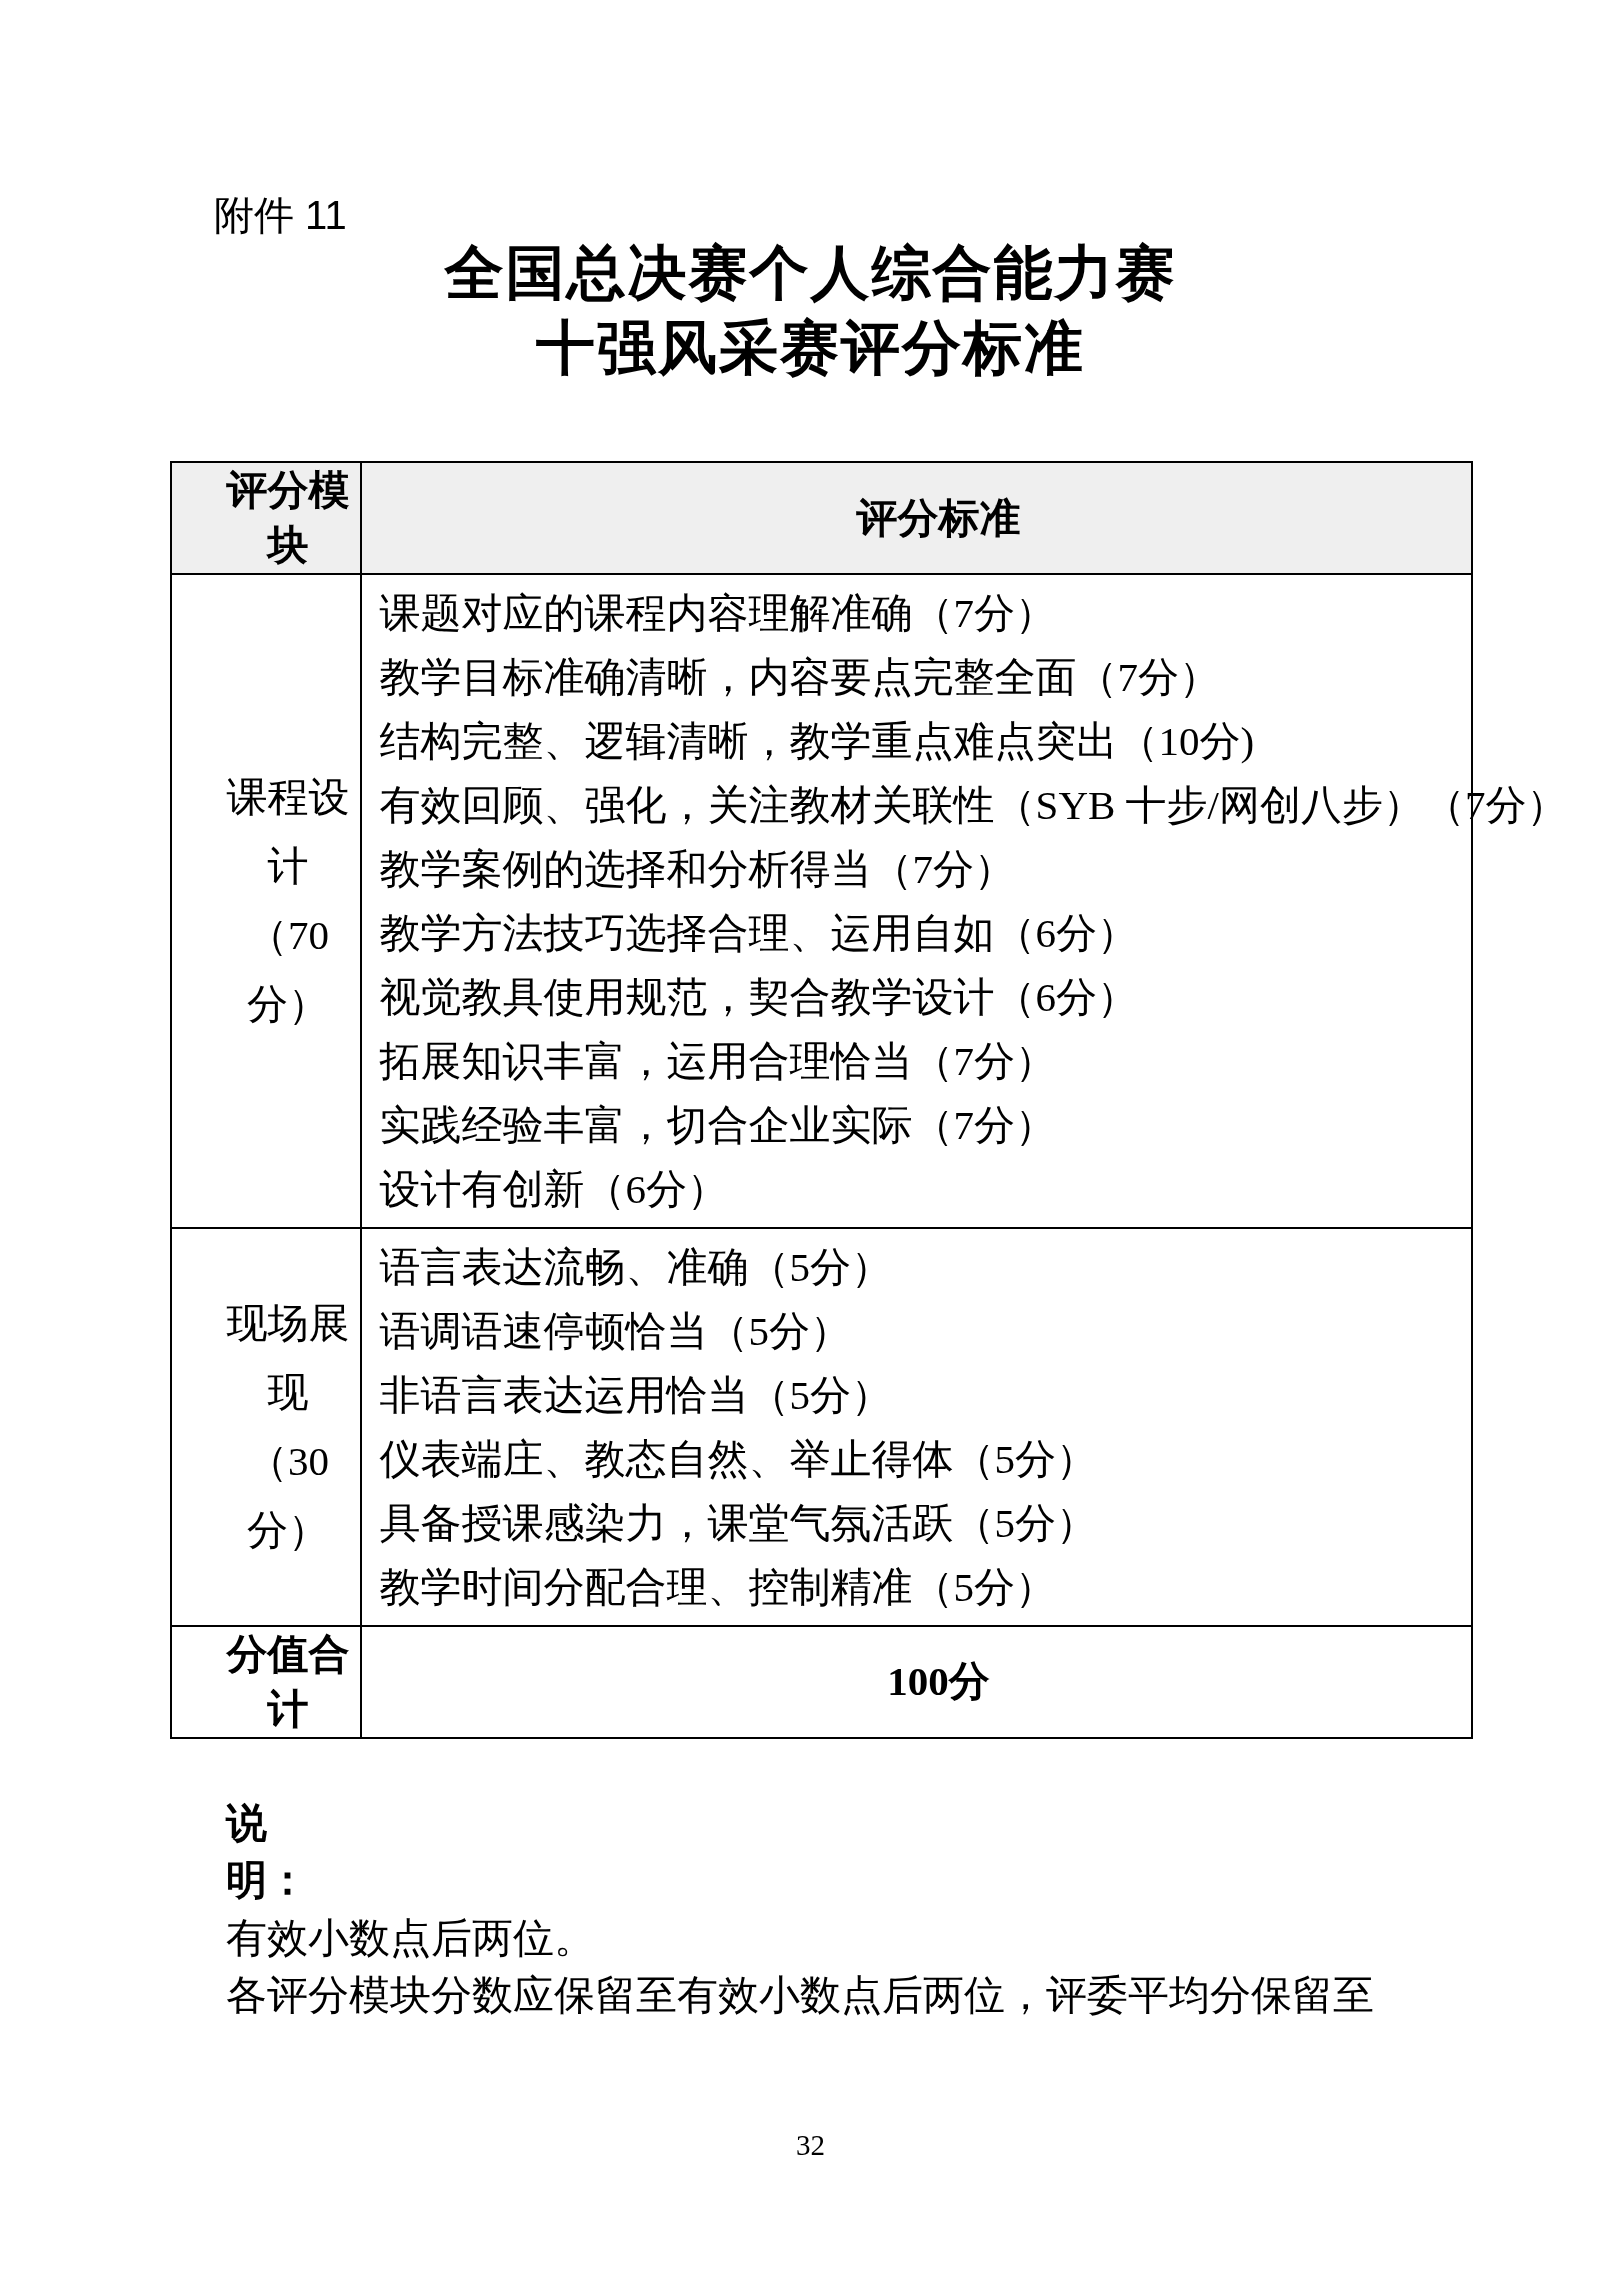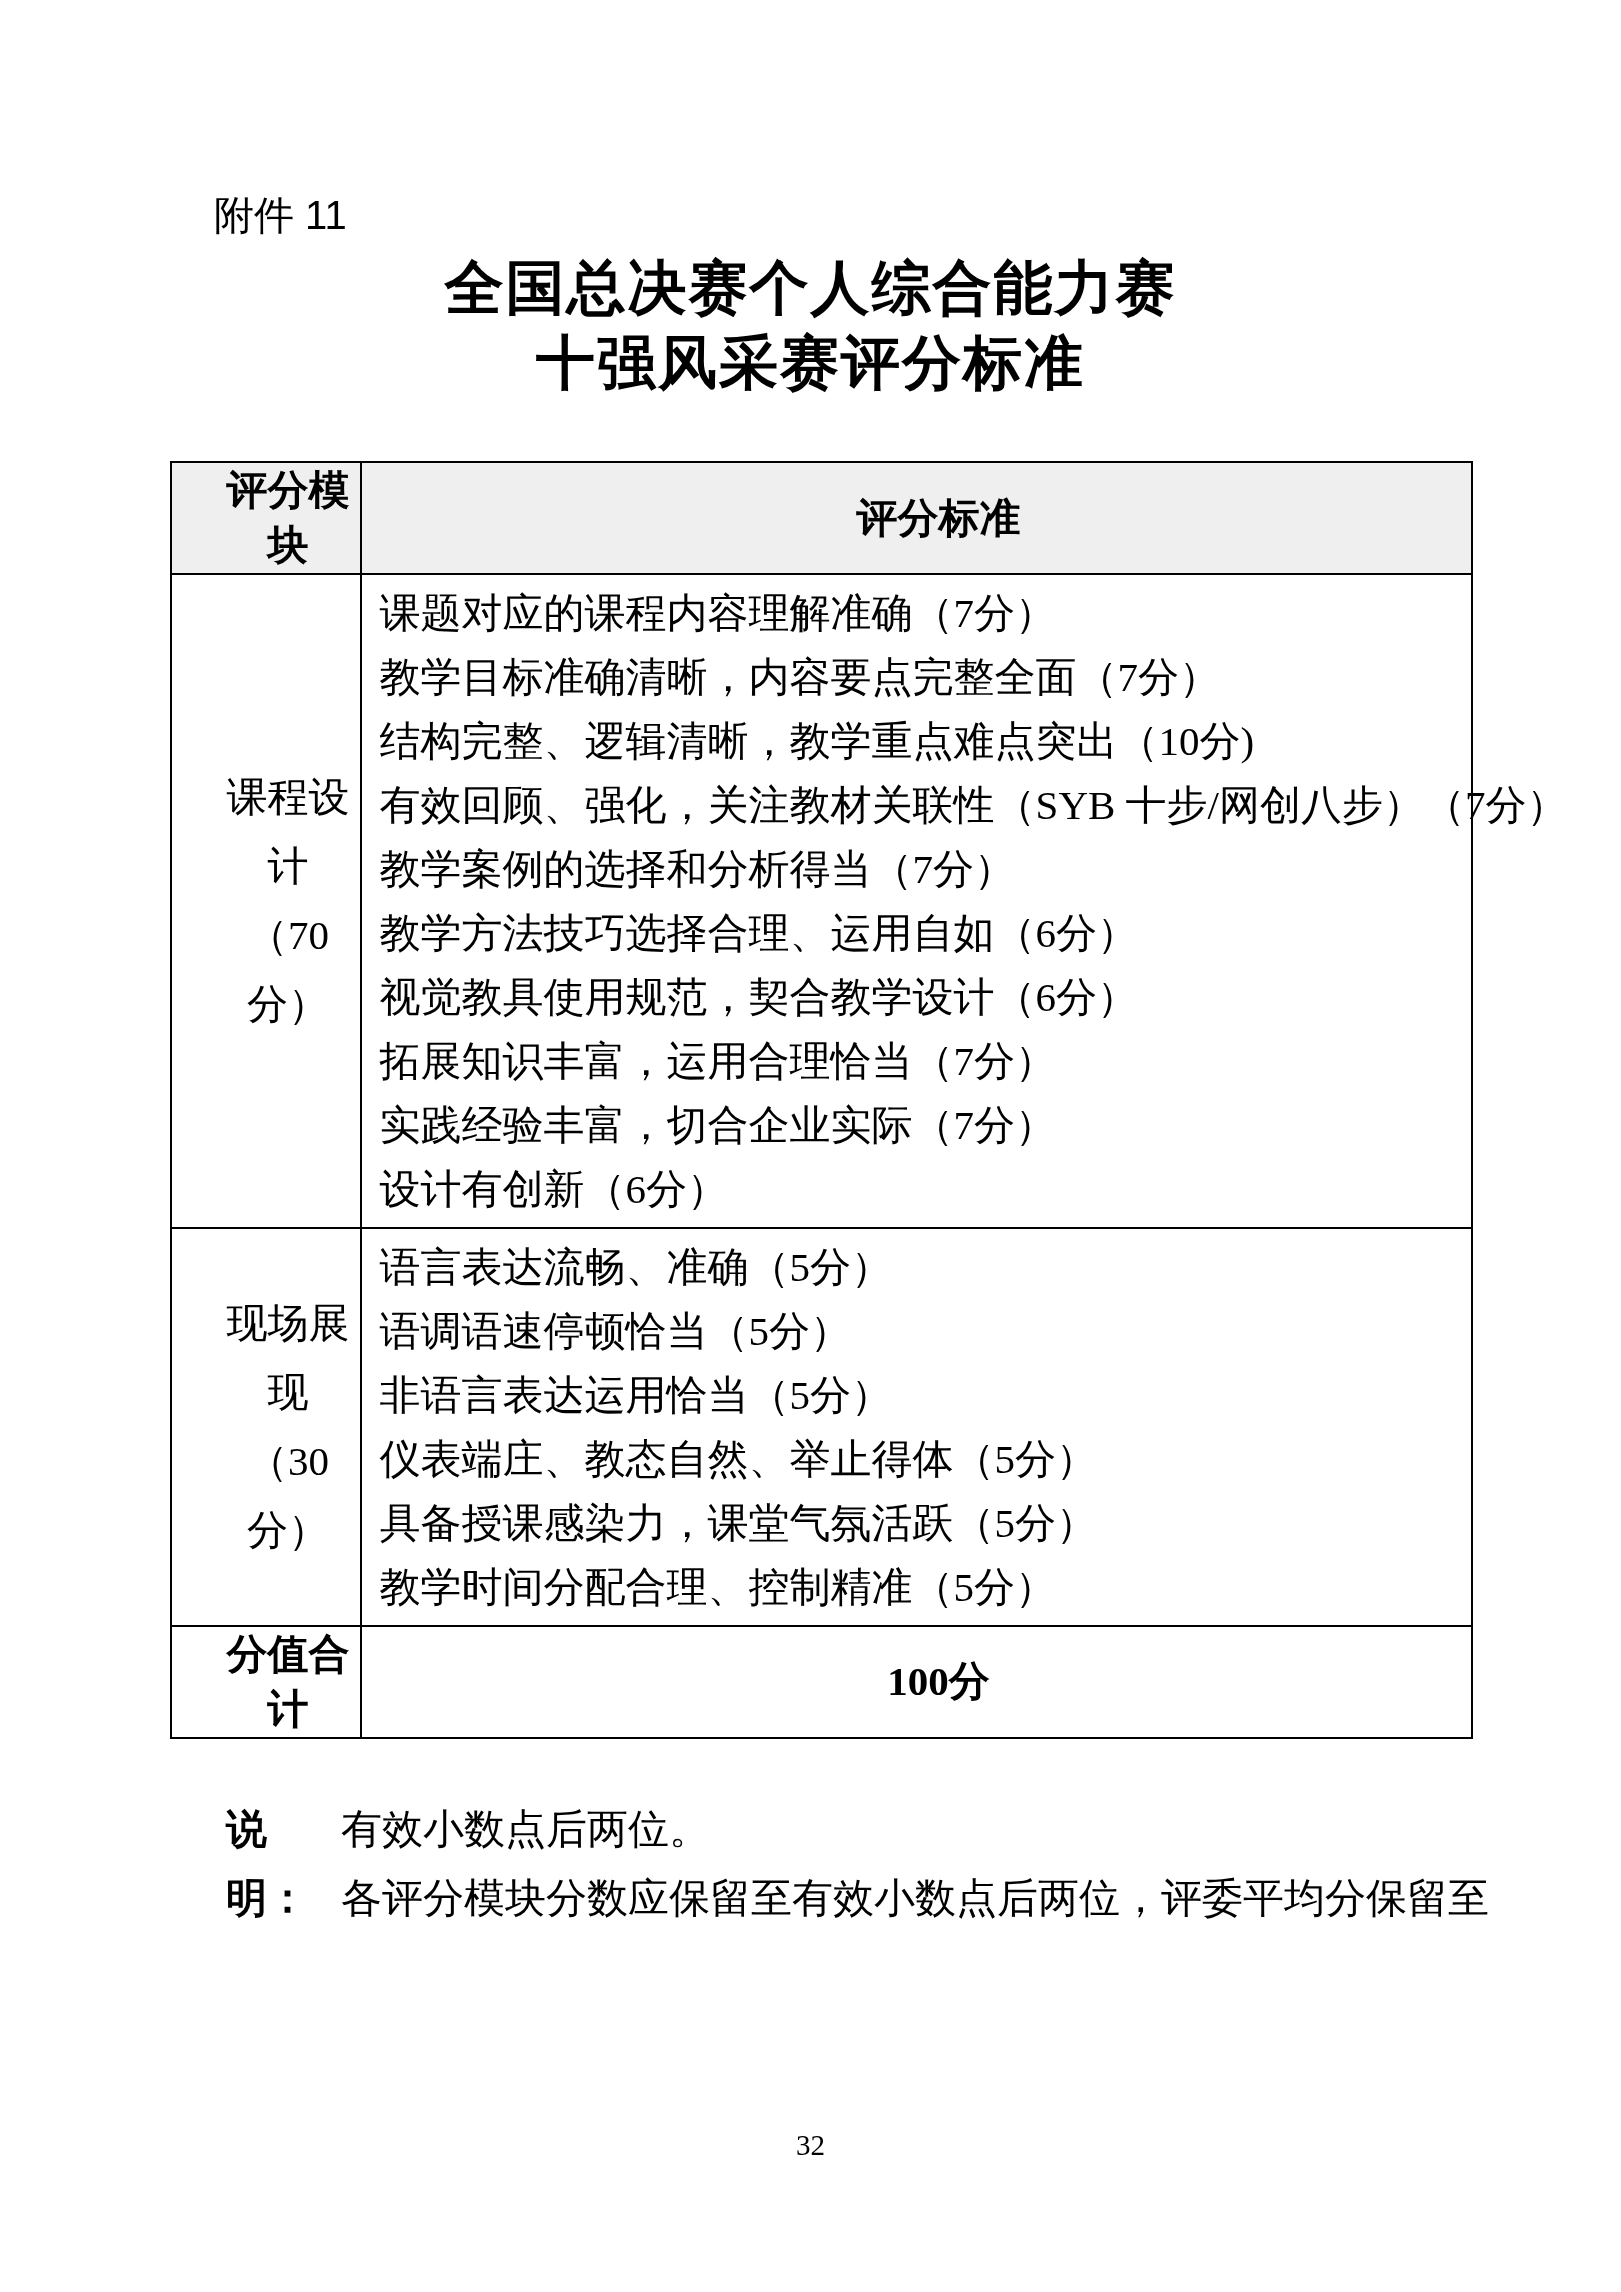--- a/index.html
+++ b/index.html
@@ -22,21 +22,21 @@
   .attachment {
     position: absolute;
     left: 214px;
     top: 192px;
     font-family: "Liberation Sans", "DejaVu Sans", sans-serif;
     font-size: 40px;
     line-height: 47px;
   }
   .title {
     position: absolute;
-    top: 251px;
+    top: 236px;
     left: 0;
     width: 100%;
     text-align: center;
     font-weight: bold;
     font-size: 59px;
     line-height: 75px;
     letter-spacing: 2px;
   }
   table.score-table {
     position: absolute;
@@ -84,21 +84,22 @@
     font-weight: bold;
     text-align: center;
     vertical-align: middle;
   }
   .note {
     position: absolute;
     left: 226px;
     top: 1795px;
     display: flex;
     font-size: 41px;
-    line-height: 69px;
+    line-height: 57px;
+    flex-direction: column;
   }
   .note-label {
     font-weight: bold;
     width: 115px;
     flex: 0 0 115px;
   }
   .note-body { max-width: 1176px; }
   .page-number {
     position: absolute;
     top: 2127px;

